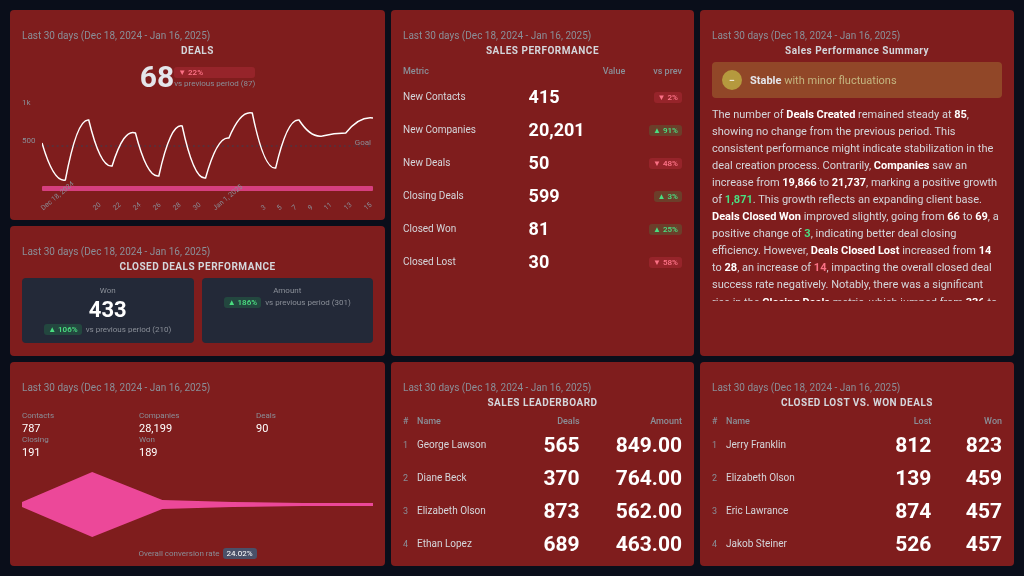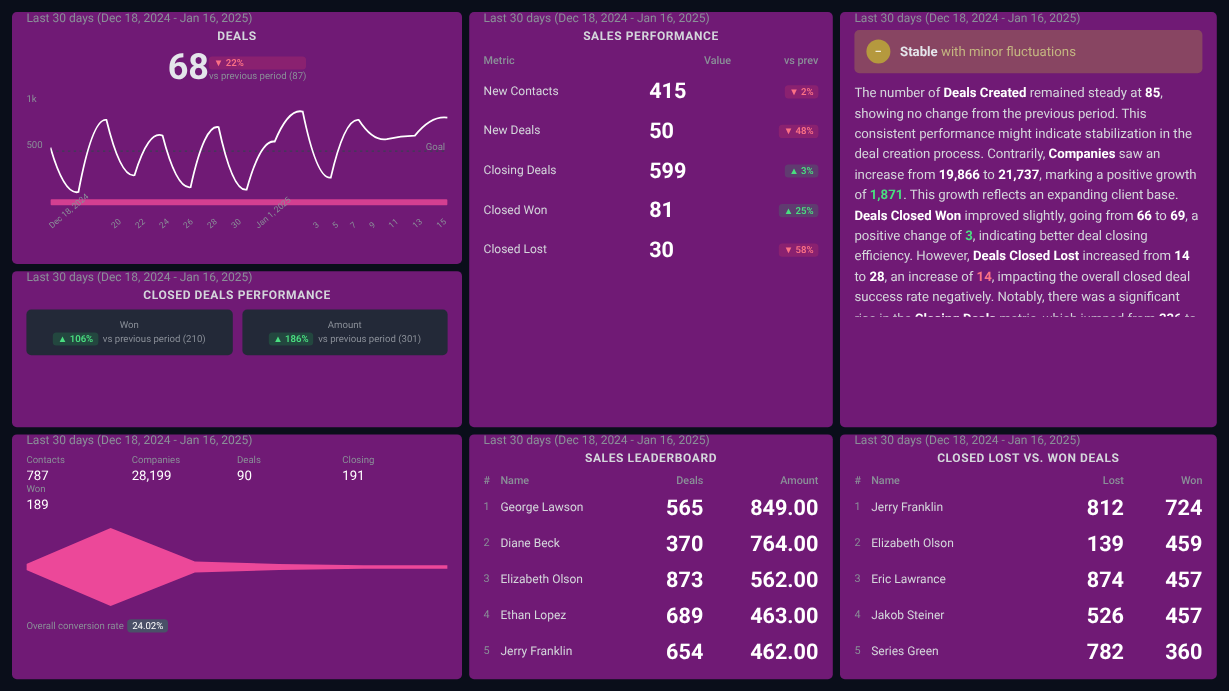--- a/index.html
+++ b/index.html
@@ -1,18 +1,18 @@
 <!DOCTYPE html>
 <html><head>
 <meta charset="utf-8">
 <style>
 *{margin:0;padding:0;box-sizing:border-box}
 body{background:#0a0e1a;color:#e4e6eb;font-family:-apple-system,BlinkMacSystemFont,"Segoe UI",Roboto,sans-serif;font-size:11px;width:1024px;height:576px;overflow:hidden;padding:10px}
 .grid{display:grid;grid-template-columns:375px 303px 1fr;grid-template-rows:210px 130px 1fr;gap:6px;height:556px}
-.card{background:#701a75;border-radius:4px;padding:0 12px;overflow:hidden;position:relative}
+.card{background:#7f1d1d;border-radius:4px;padding:20px 12px;overflow:hidden;position:relative}
 .date-range{color:#8a8f98;font-size:10px;margin-bottom:4px}
 .card-title{text-align:center;font-weight:700;font-size:10px;letter-spacing:.5px;color:#d4d6db;margin-bottom:6px}
 .deals-card{grid-column:1;grid-row:1}
 .big-num{font-size:30px;font-weight:700;text-align:center;line-height:1}
 .deals-head{display:flex;align-items:center;justify-content:center;gap:0}
 .deals-meta{display:flex;flex-direction:column;gap:1px;font-size:9px}
 .delta{display:inline-flex;align-items:center;gap:2px;padding:1px 4px;border-radius:3px;font-size:8px;font-weight:600}
 .delta.down{background:rgba(244,63,94,.2);color:#fb7185}
 .delta.up{background:rgba(34,197,94,.2);color:#4ade80}
 .sub-text{color:#8a8f98;font-size:8px}
@@ -35,34 +35,34 @@
 .summary-text b{color:#fff;font-weight:700}
 .hl-green{color:#4ade80;font-weight:700}
 .hl-red{color:#fb7185;font-weight:700}
 .closed-perf{grid-column:1;grid-row:2}
 .two-col{display:grid;grid-template-columns:1fr 1fr;gap:8px;margin-top:4px}
 .sub-card{background:#232938;border-radius:4px;padding:8px;text-align:center}
 .sub-label{font-size:8px;color:#8a8f98;margin-bottom:2px}
 .sub-num{font-size:22px;font-weight:700;color:#fff}
 .sub-meta{display:flex;align-items:center;justify-content:center;gap:4px;margin-top:2px}
 .pipeline-card{grid-column:1;grid-row:3}
-.funnel-stages{display:grid;grid-template-columns:repeat(4,1fr);font-size:8px;color:#8a8f98;margin-top:6px}
+.funnel-stages{display:grid;grid-template-columns:repeat(3,1fr);font-size:8px;color:#8a8f98;margin-top:18px}
 .funnel-stages .v{color:#fff;font-size:11px;font-weight:400;margin-top:2px}
 .funnel-svg{width:100%;height:75px;margin-top:8px}
-.conv-rate{text-align:left;font-size:8px;color:#8a8f98;margin-top:4px}
+.conv-rate{text-align:center;font-size:8px;color:#8a8f98;margin-top:4px}
 .conv-rate .badge{background:#4a5068;color:#fff;padding:1px 4px;border-radius:3px;font-size:8px;margin-left:3px}
 .legend{text-align:center;font-size:8px;color:#fb7185;margin-top:3px}
 .legend::before{content:"\25A0";margin-right:3px}
 .leaderboard{grid-column:2;grid-row:3}
 .lb-table{width:100%;border-collapse:collapse}
 .lb-table th{font-size:9px;color:#8a8f98;font-weight:500;text-align:left;padding:2px 0}
 .lb-table th.r,.lb-table td.r{text-align:right}
 .lb-table td{font-size:10px;color:#d4d6db;padding:4.5px 0}
 .lb-table td.idx{color:#8a8f98;font-size:9px;width:14px}
-.lb-table td.big{font-size:18px;font-weight:700;color:#fff}
+.lb-table td.big{font-size:21px;font-weight:700;color:#fff}
 .lost-won{grid-column:3;grid-row:3}
 </style>
 </head>
 <body>
 
 <div class="grid">
 <div class="card deals-card">
 <div class="date-range">Last 30 days (Dec 18, 2024 - Jan 16, 2025)</div>
 <div class="card-title">DEALS</div>
 <div class="deals-head">
@@ -112,20 +112,25 @@
             <th class="r">vs prev</th>
           </tr>
         </thead>
 <tbody id="perf-body">
           <tr>
             <td>New Contacts</td>
             <td class="val">415</td>
             <td class="r"><span class="delta down">▼ 2%</span></td>
           </tr>
           <tr>
+            <td>New Companies</td>
+            <td class="val">20,201</td>
+            <td class="r"><span class="delta up">▲ 91%</span></td>
+          </tr>
+          <tr>
             <td>New Deals</td>
             <td class="val">50</td>
             <td class="r"><span class="delta down">▼ 48%</span></td>
           </tr>
           <tr>
             <td>Closing Deals</td>
             <td class="val">599</td>
             <td class="r"><span class="delta up">▲ 3%</span></td>
           </tr>
           <tr>
@@ -137,35 +142,37 @@
             <td>Closed Lost</td>
             <td class="val">30</td>
             <td class="r"><span class="delta down">▼ 58%</span></td>
           </tr>
         </tbody>
 </table>
 </div>
 
 <div class="card summary-card">
 <div class="date-range">Last 30 days (Dec 18, 2024 - Jan 16, 2025)</div>
+<div class="card-title">Sales Performance Summary</div>
 <div class="stable-bar">
 <div class="stable-icon">−</div>
 <div><b>Stable</b> <span style="color:#c4b680">with minor fluctuations</span></div>
 </div>
 <div class="summary-text">
 The number of <b>Deals Created</b> remained steady at <b>85</b>, showing no change from the previous period. This consistent performance might indicate stabilization in the deal creation process. Contrarily, <b>Companies</b> saw an increase from <b>19,866</b> to <b>21,737</b>, marking a positive growth of <span class="hl-green">1,871</span>. This growth reflects an expanding client base. <b>Deals Closed Won</b> improved slightly, going from <b>66</b> to <b>69</b>, a positive change of <span class="hl-green">3</span>, indicating better deal closing efficiency. However, <b>Deals Closed Lost</b> increased from <b>14</b> to <b>28</b>, an increase of <span class="hl-red">14</span>, impacting the overall closed deal success rate negatively. Notably, there was a significant rise in the <b>Closing Deals</b> metric, which jumped from <b>336</b> to , indicating enhanced deal closure activities with a
 </div>
 </div>
 
 <div class="card closed-perf">
 <div class="date-range">Last 30 days (Dec 18, 2024 - Jan 16, 2025)</div>
 <div class="card-title">CLOSED DEALS PERFORMANCE</div>
 <div class="two-col">
 <div class="sub-card">
 <div class="sub-label">Won</div>
+<div class="sub-num">433</div>
 <div class="sub-meta">
             <span class="delta up">▲ <span>106%</span></span>
             <span class="sub-text">vs previous period (210)</span>
           </div>
 </div>
 <div class="sub-card">
 <div class="sub-label">Amount</div>
 <div class="sub-meta">
             <span class="delta up">▲ <span>186%</span></span>
             <span class="sub-text">vs previous period (301)</span>
@@ -261,21 +268,21 @@
             <th>Name</th>
             <th class="r">Lost</th>
             <th class="r">Won</th>
 </tr>
         </thead>
         <tbody id="lw-body">
           <tr>
             <td class="idx">1</td>
             <td>Jerry Franklin</td>
             <td class="r big">812</td>
-            <td class="r big">724</td>
+            <td class="r big">823</td>
           </tr>
           <tr>
             <td class="idx">2</td>
             <td>Elizabeth Olson</td>
             <td class="r big">139</td>
             <td class="r big">459</td>
           </tr>
           <tr>
             <td class="idx">3</td>
             <td>Eric Lawrance</td>

